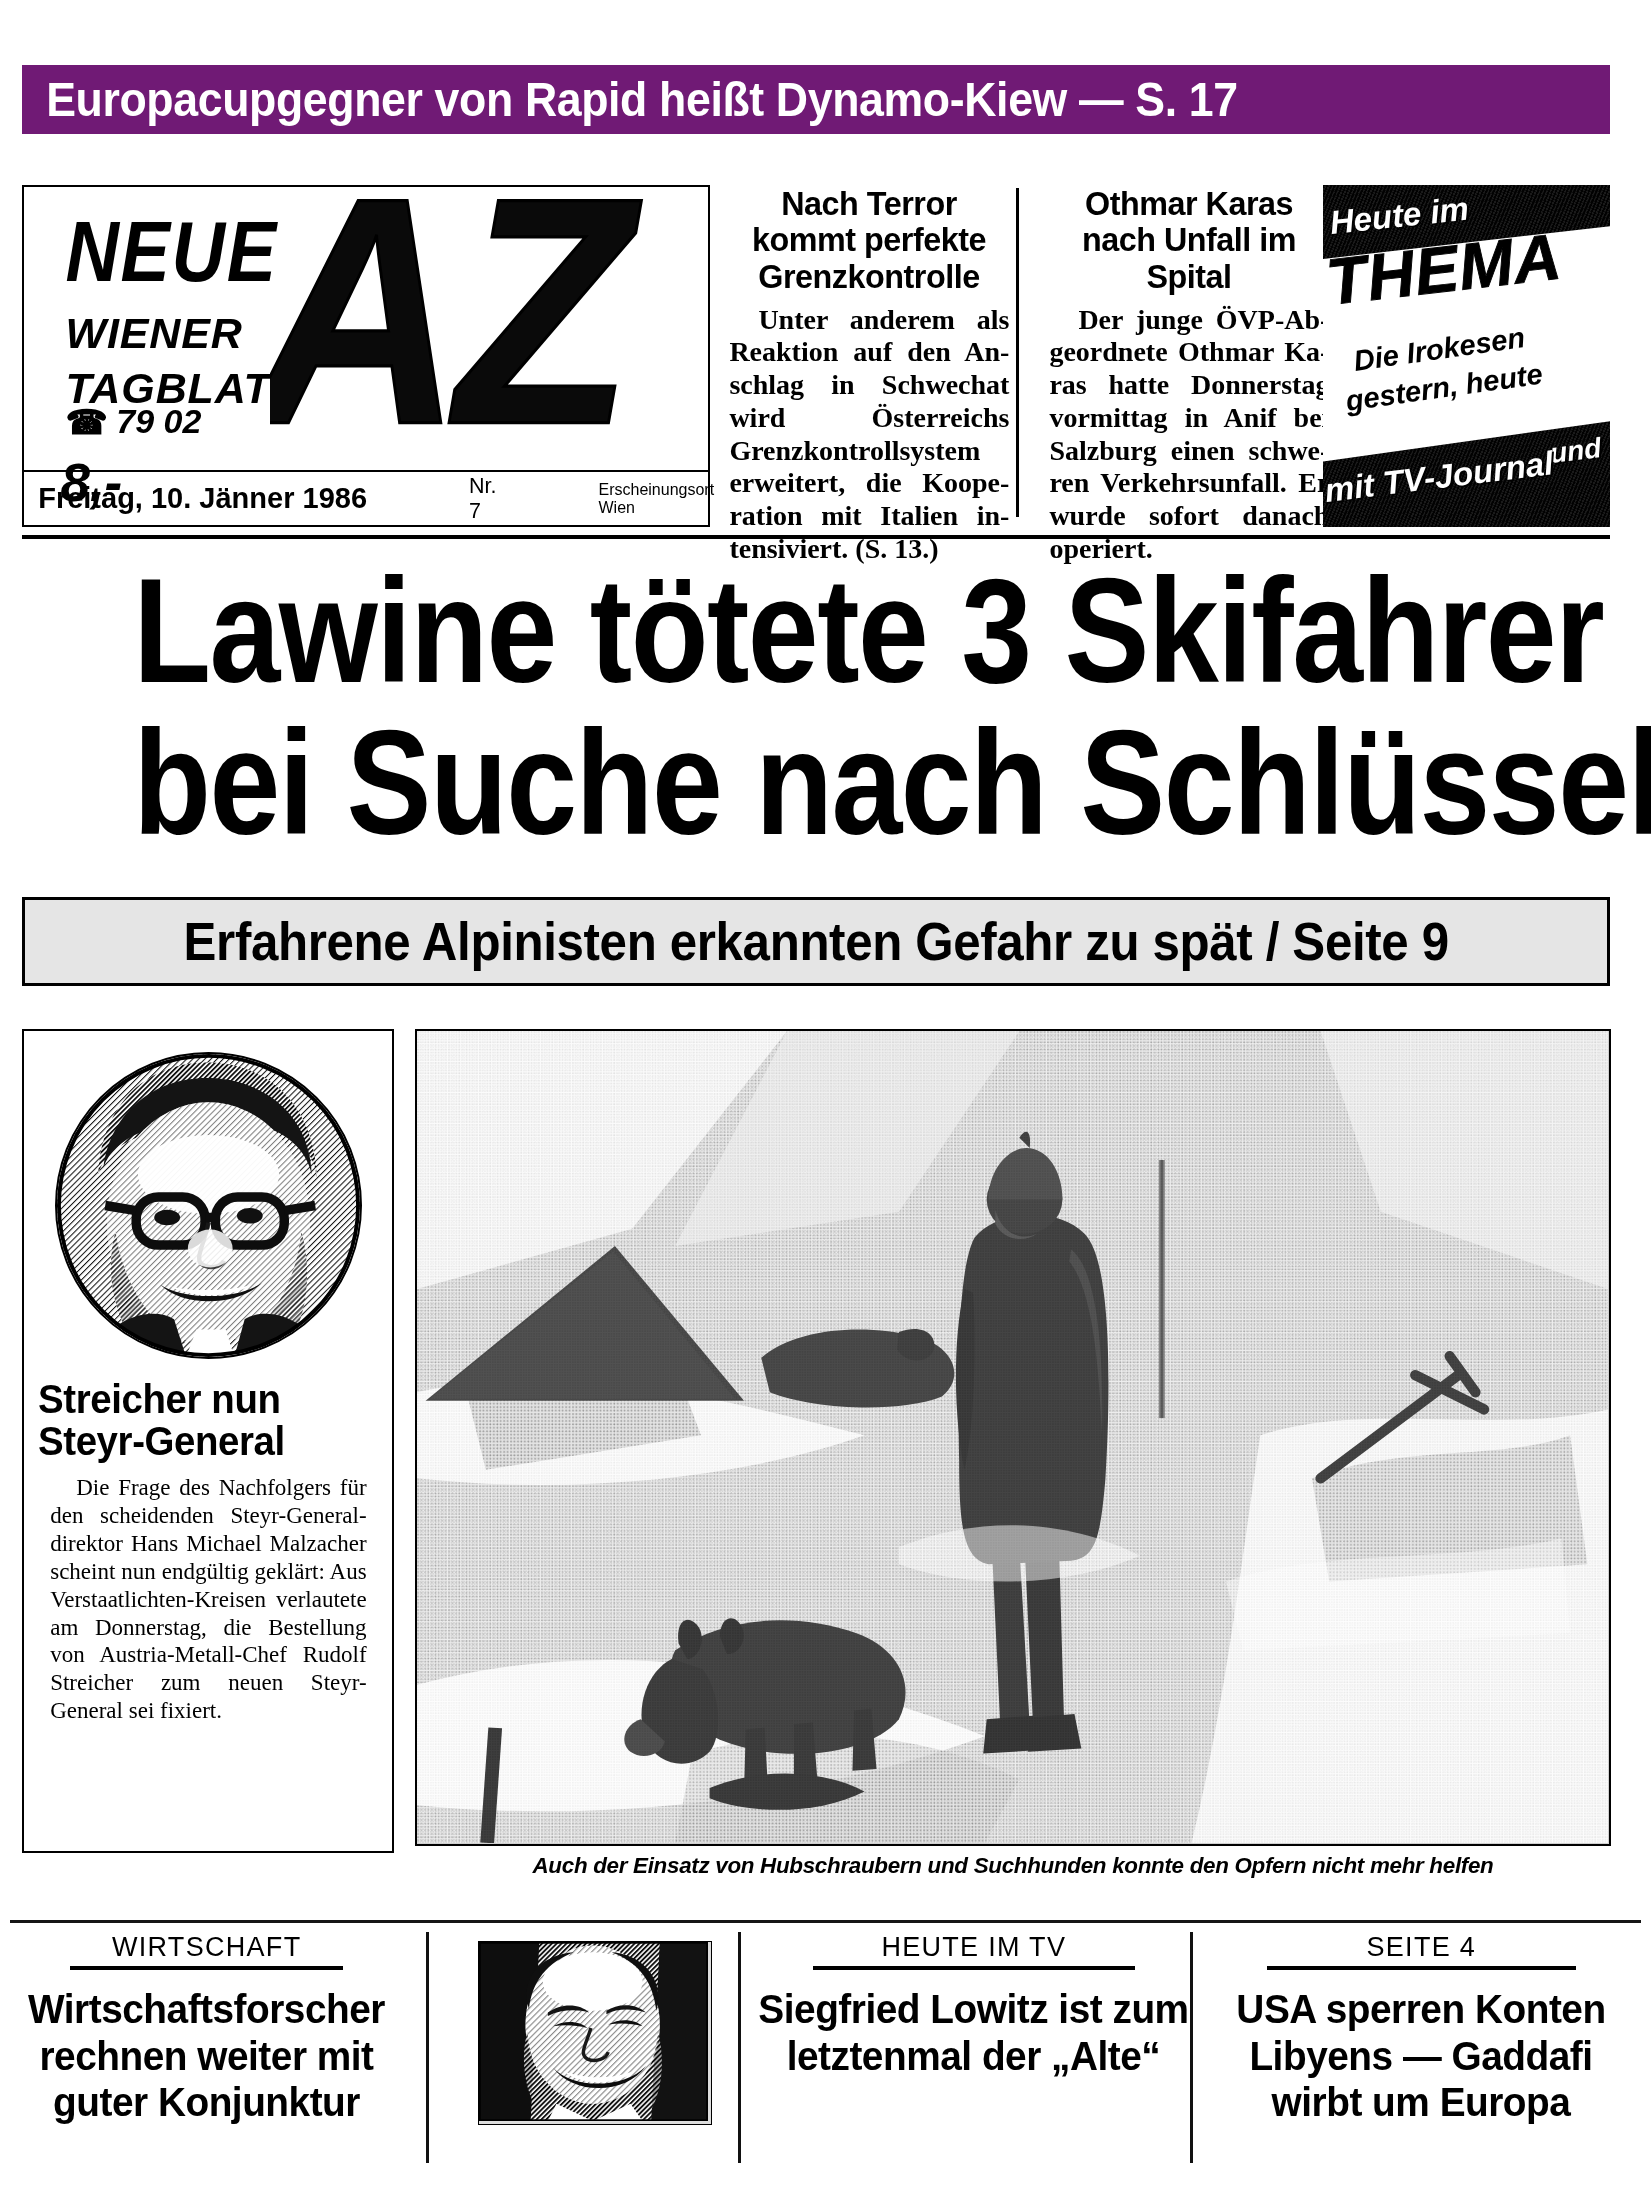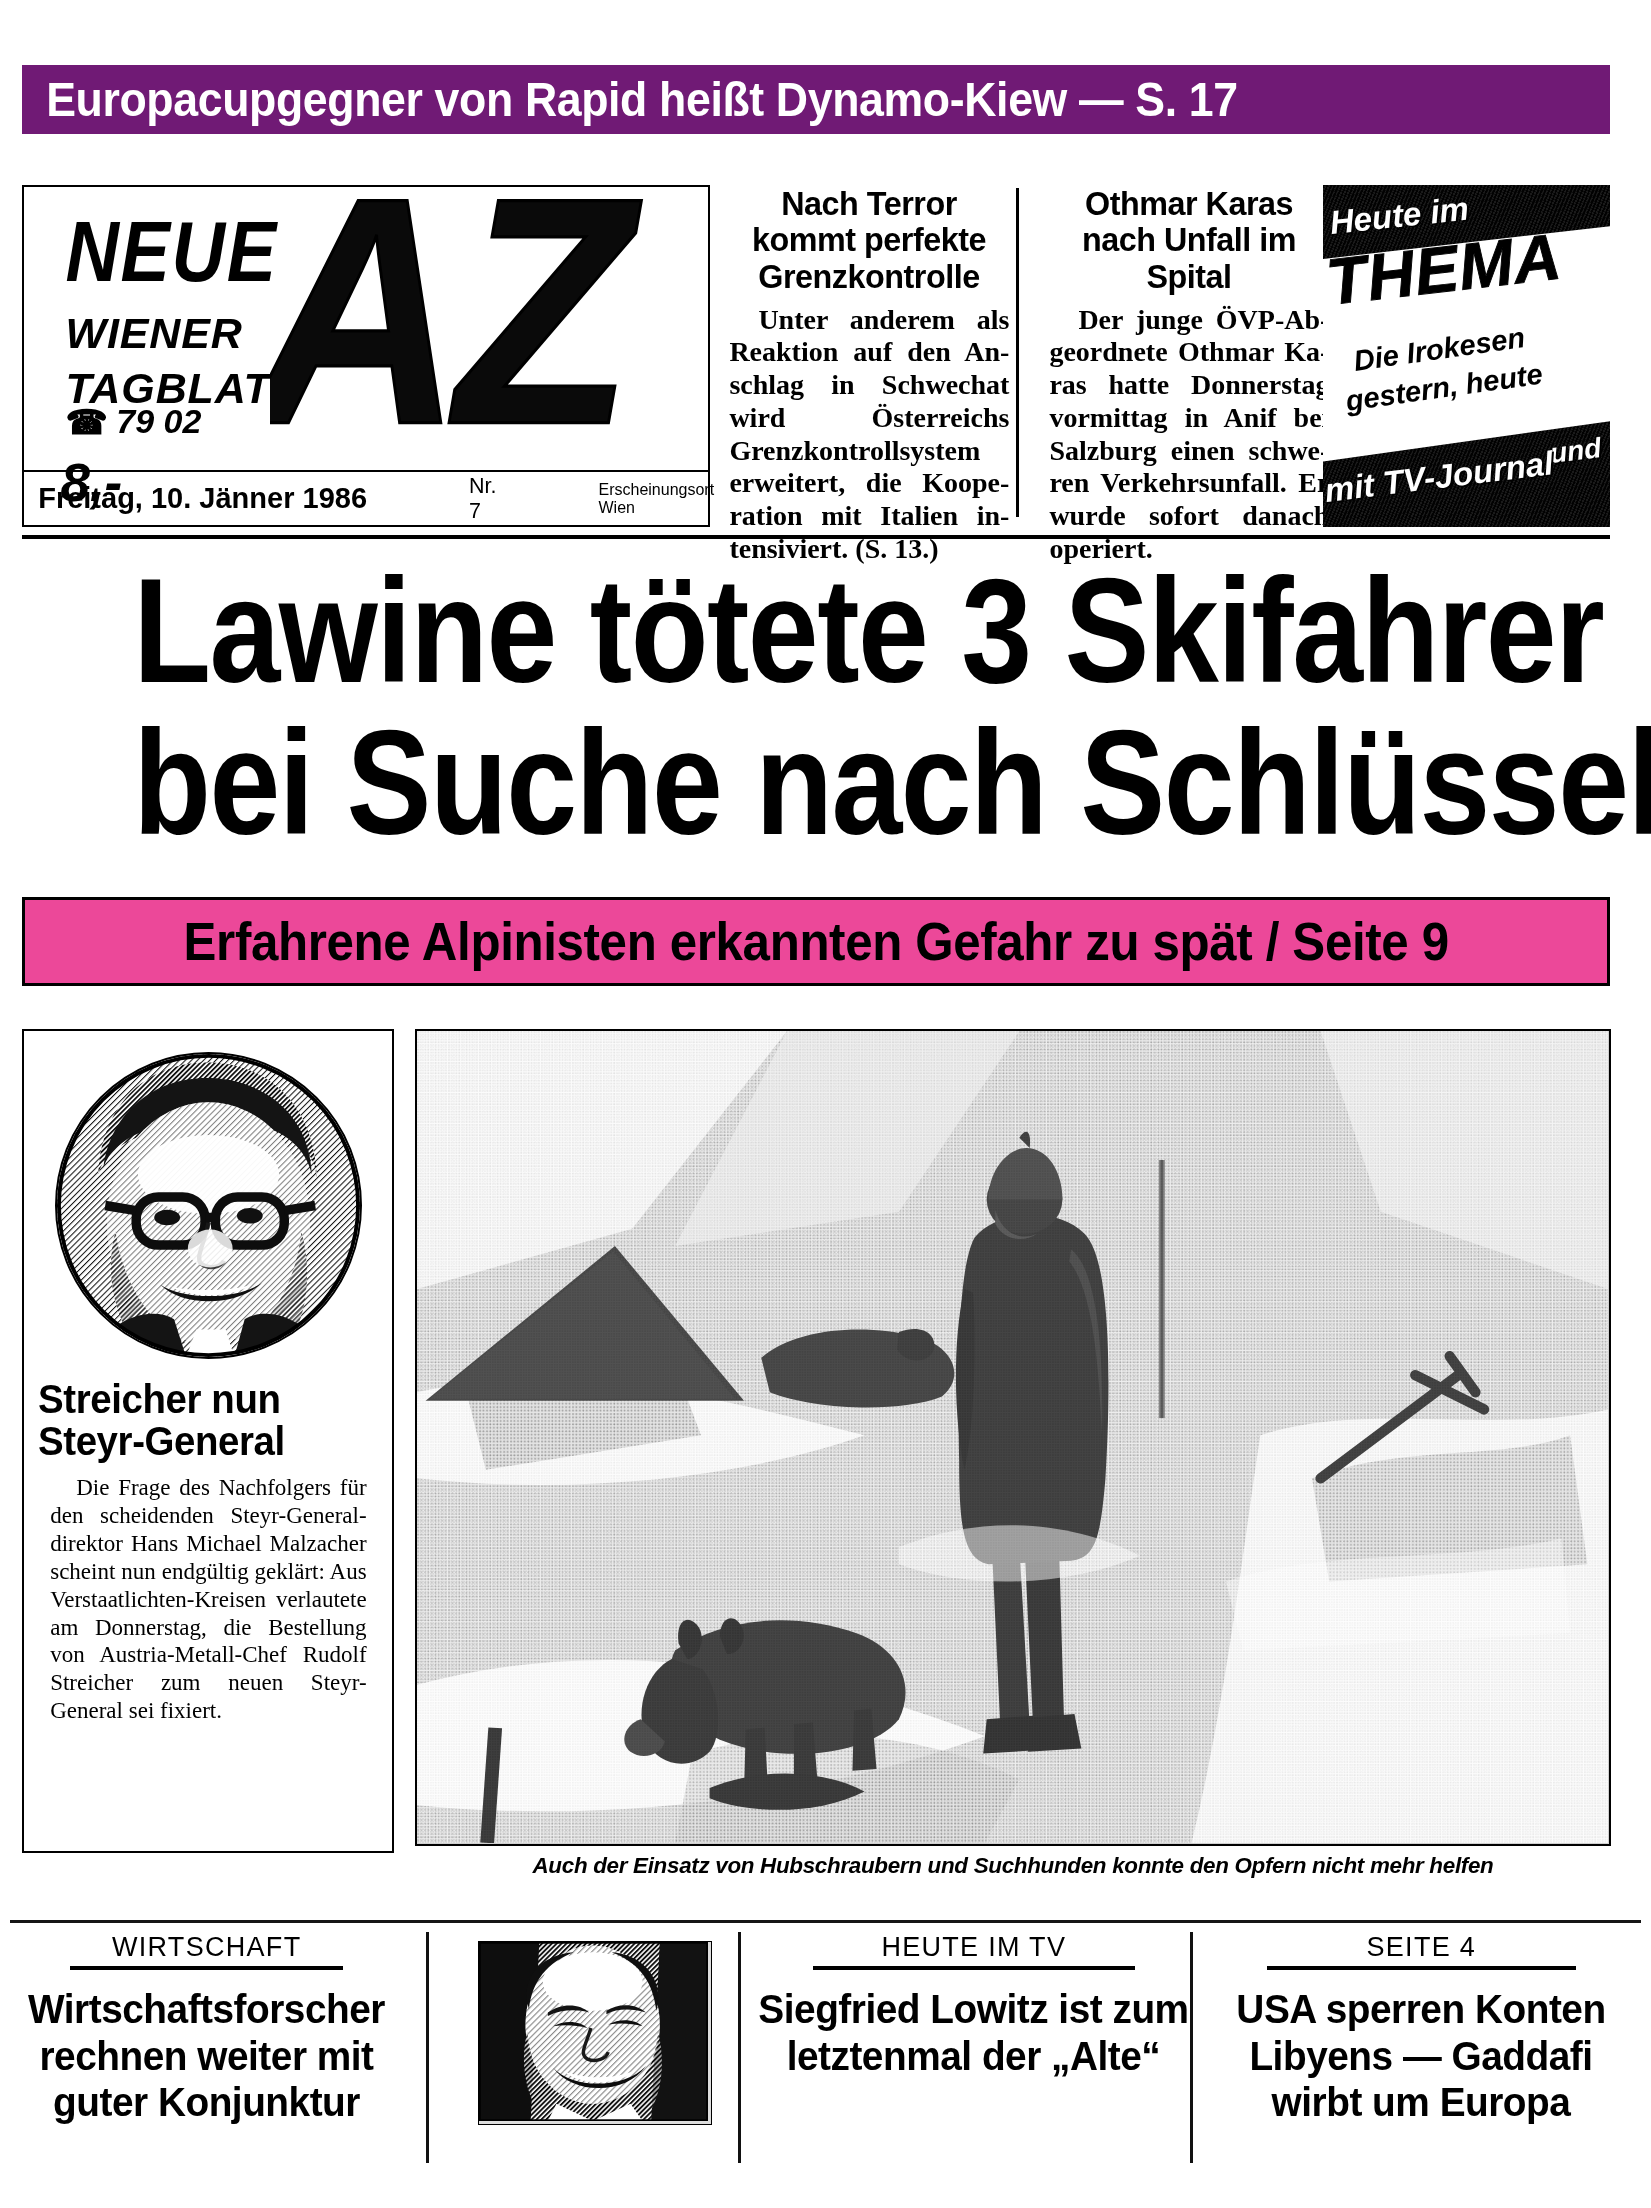--- a/index.html
+++ b/index.html
@@ -165,21 +165,21 @@
     transform:scaleX(0.86);
     font-family:"Liberation Sans", sans-serif;
     white-space:nowrap;
   }
   .hl-line.l2{margin-top:6.9px;}
 
   
   .subhead{
     position:absolute;left:22.4px;top:897px;width:1588px;height:89px;
     border:3.4px solid #000;box-sizing:border-box;
-    display:flex;align-items:center;justify-content:center;background:#ec4899;
+    display:flex;align-items:center;justify-content:center;background:#e5e5e5;
   }
   .subhead .txt{
     font-size:53px;font-weight:bold;letter-spacing:-0.4px;
     transform:scaleX(0.93);white-space:nowrap;
   }
 
   
   .leftcol{
     position:absolute;left:22.4px;top:1029px;width:372px;height:824px;
     border:2.6px solid #000;box-sizing:border-box;background:#fff;

